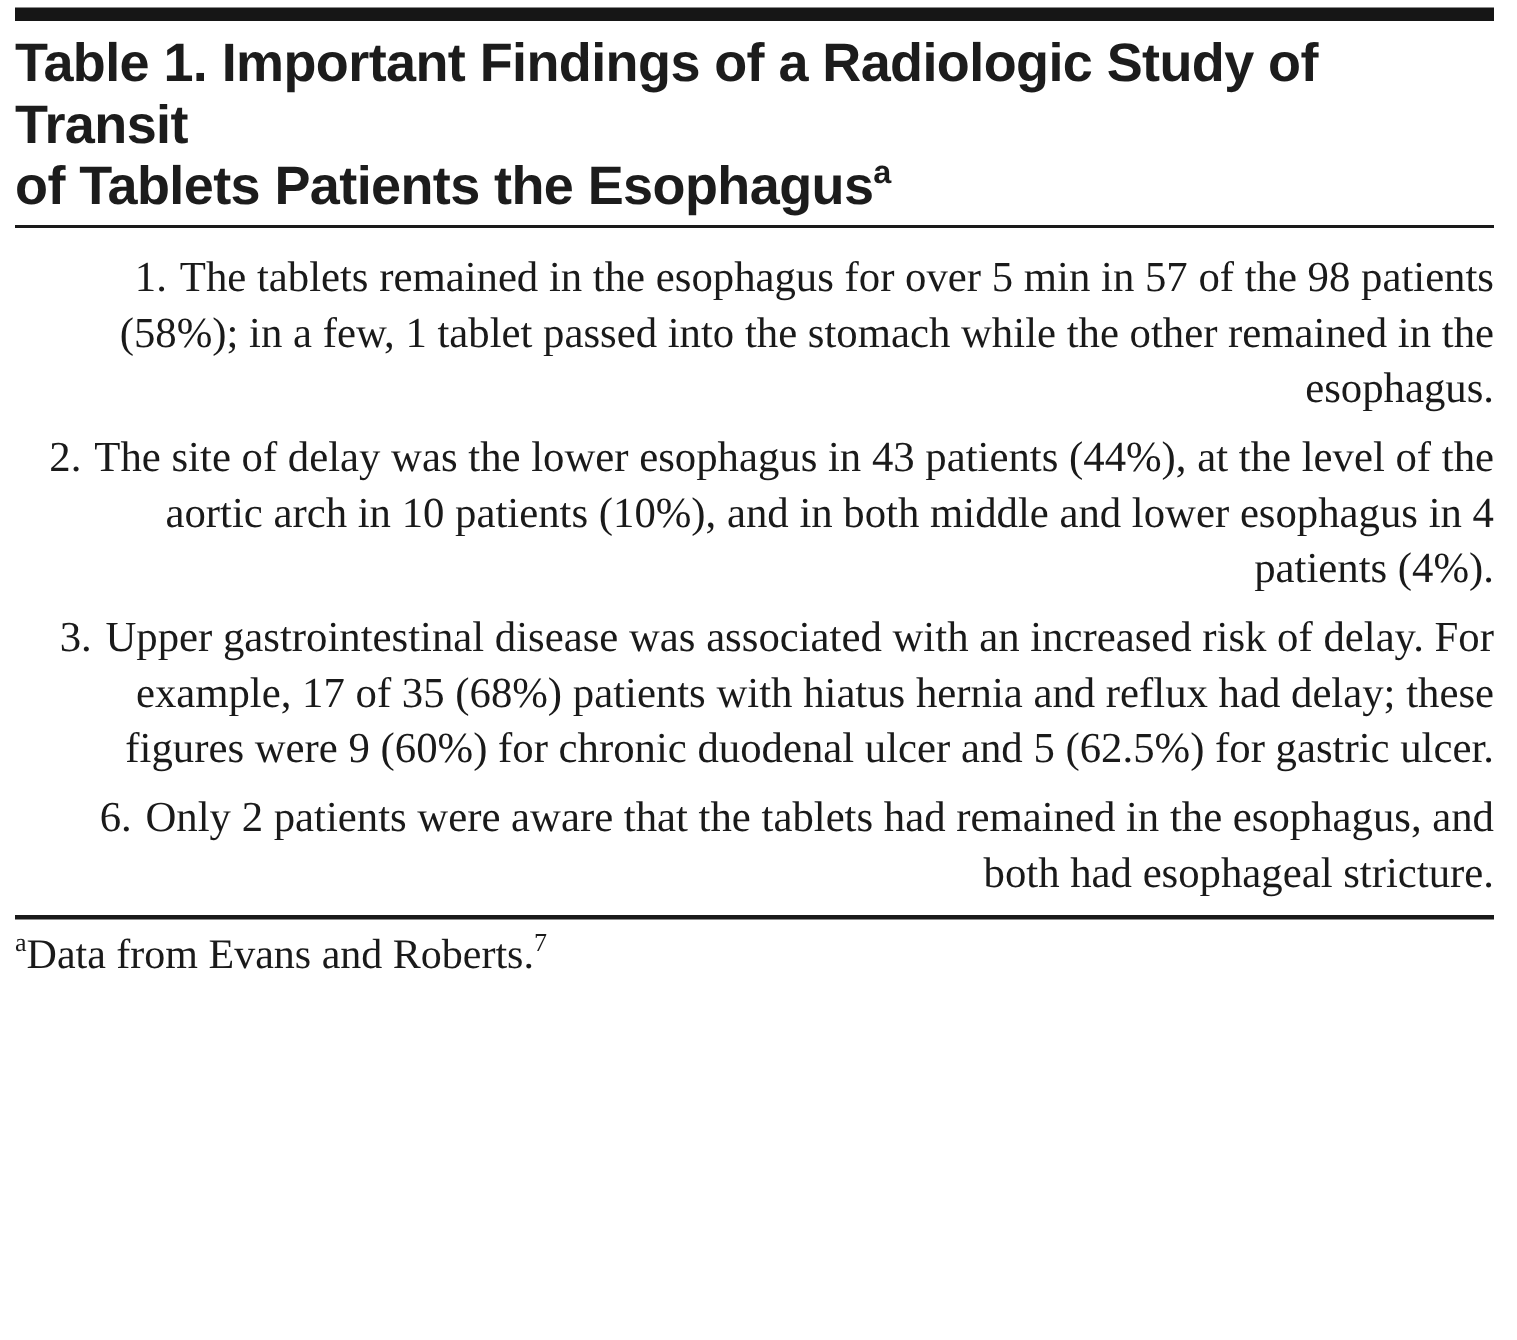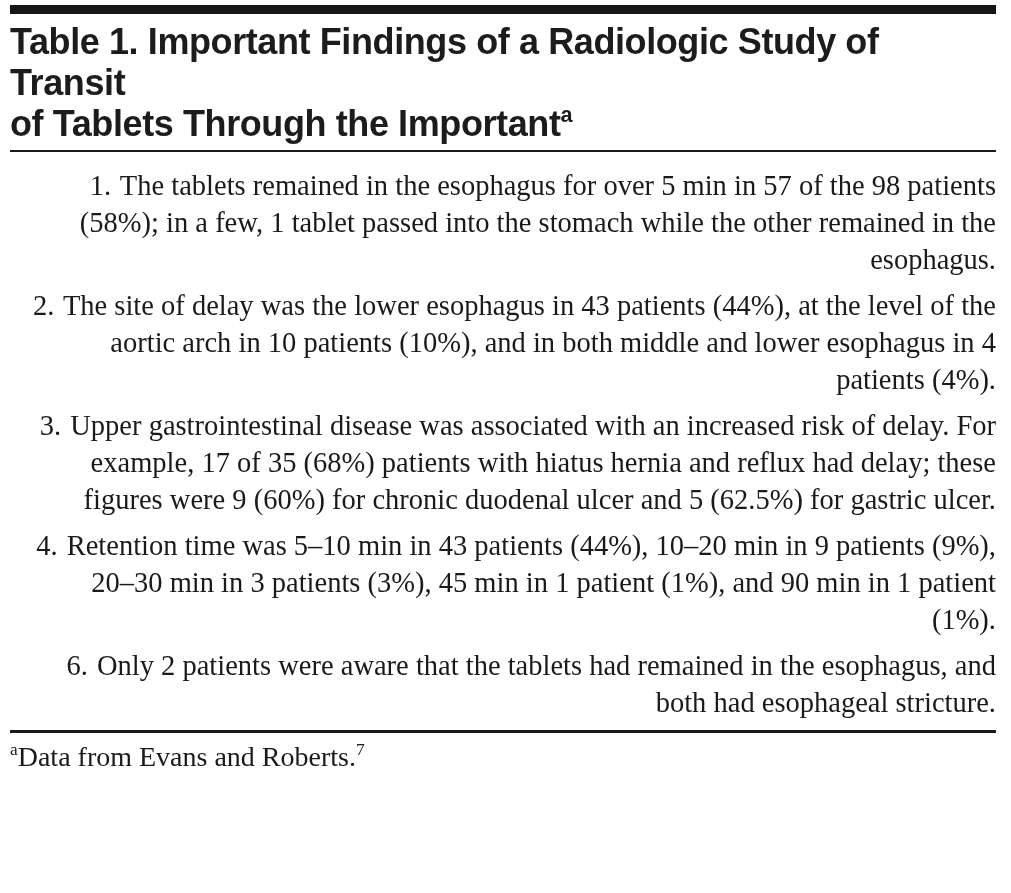--- a/index.html
+++ b/index.html
@@ -68,29 +68,28 @@
     vertical-align: 11px;
   }
 </style>
 </head>
 <body>
 
 <div class="page">
 
   <div class="top-bar"></div>
 
-  <h1 class="title"><span>Table 1. Important Findings of a Radiologic Study of Transit</span><br><span>of Tablets Through the Important</span><sup>a</sup></h1>
+  <h1 class="title"><span>Table 1. Important Findings of a Radiologic Study of Transit</span><br><span>of Tablets Patients the Esophagus</span><sup>a</sup></h1>
 
   <div class="rule rule-under-title"></div>
 
   <ol class="findings">
     <li class="finding-item"><span class="num">1.</span> <span>The tablets remained in the esophagus for over 5 min in 57 of the 98 patients (58%); in a few, 1 tablet passed into the stomach while the other remained in the esophagus.</span></li>
     <li class="finding-item"><span class="num">2.</span> <span>The site of delay was the lower esophagus in 43 patients (44%), at the level of the aortic arch in 10 patients (10%), and in both middle and lower esophagus in 4 patients (4%).</span></li>
     <li class="finding-item"><span class="num">3.</span> <span>Upper gastrointestinal disease was associated with an increased risk of delay. For example, 17 of 35 (68%) patients with hiatus hernia and reflux had delay; these figures were 9 (60%) for chronic duodenal ulcer and 5 (62.5%) for gastric ulcer.</span></li>
-    <li class="finding-item"><span class="num">4.</span> <span>Retention time was 5–10 min in 43 patients (44%), 10–20 min in 9 patients (9%), 20–30 min in 3 patients (3%), 45 min in 1 patient (1%), and 90 min in 1 patient (1%).</span></li>
     <li class="finding-item"><span class="num">6.</span> <span>Only 2 patients were aware that the tablets had remained in the esophagus, and both had esophageal stricture.</span></li>
   </ol>
 
   <div class="rule rule-above-footnote"></div>
 
   <div class="footnote"><sup>a</sup><span>Data from Evans and Roberts.</span><sup>7</sup></div>
 
 </div>
 
 </body></html>

